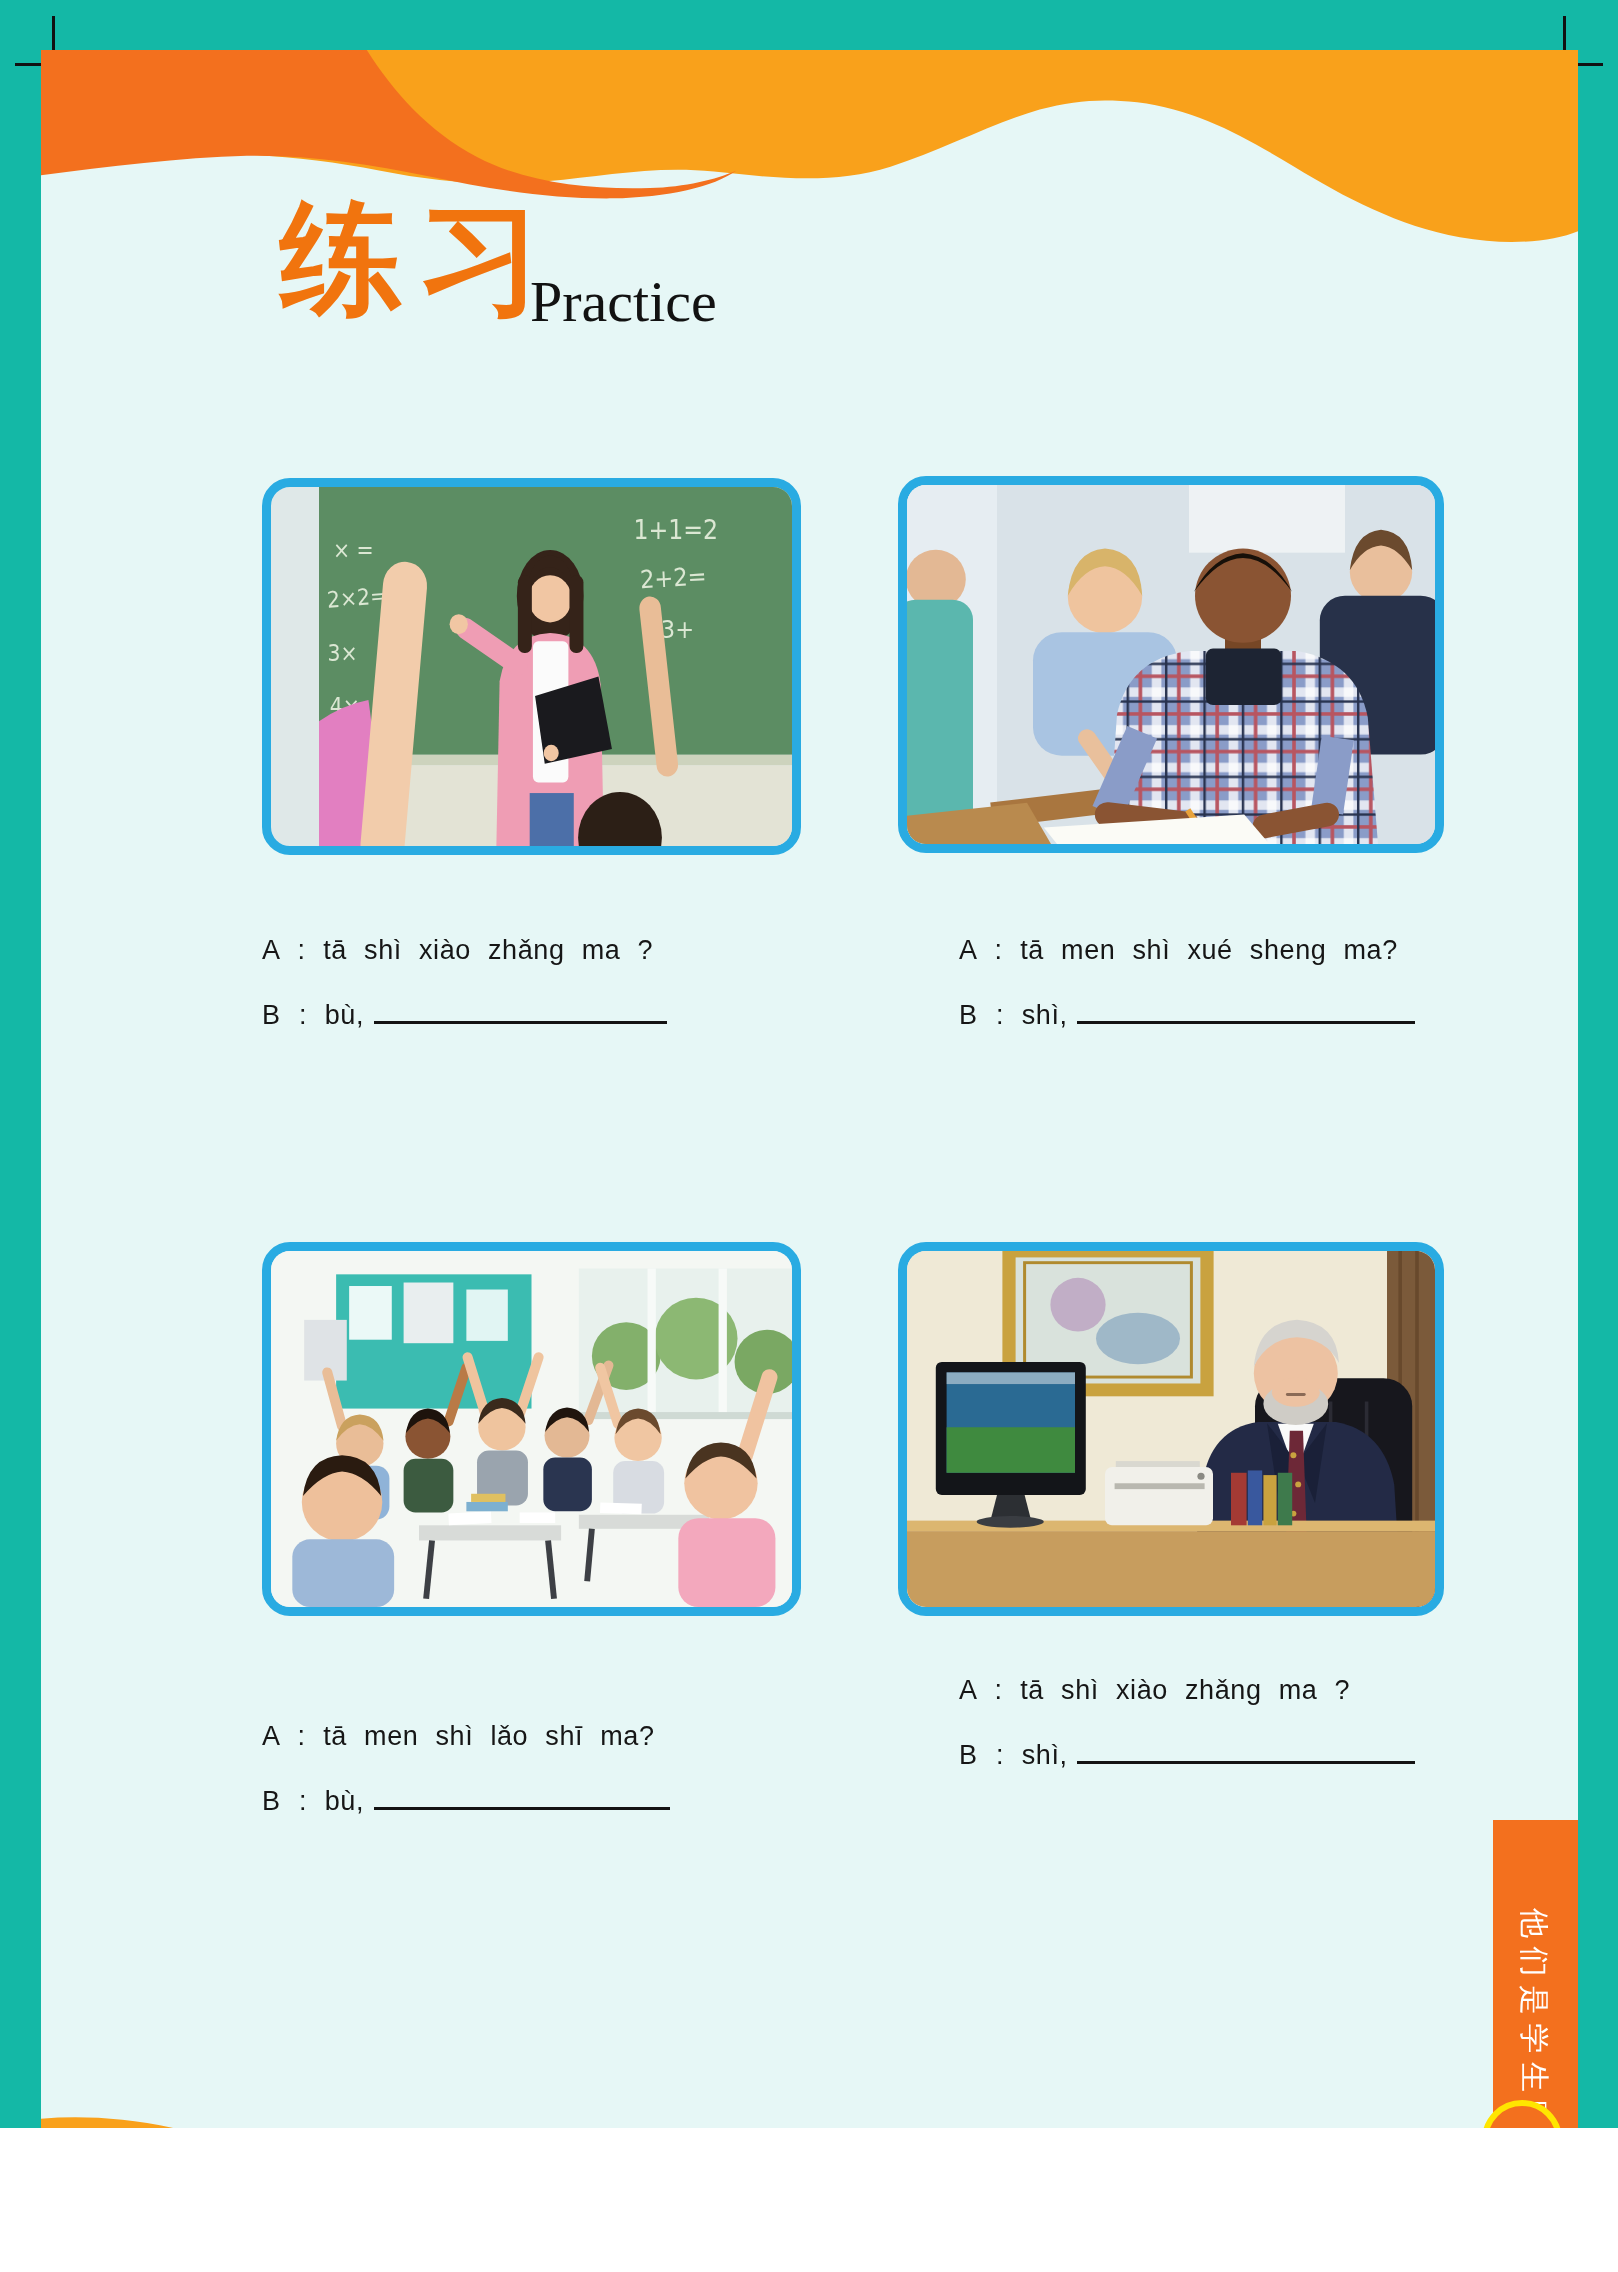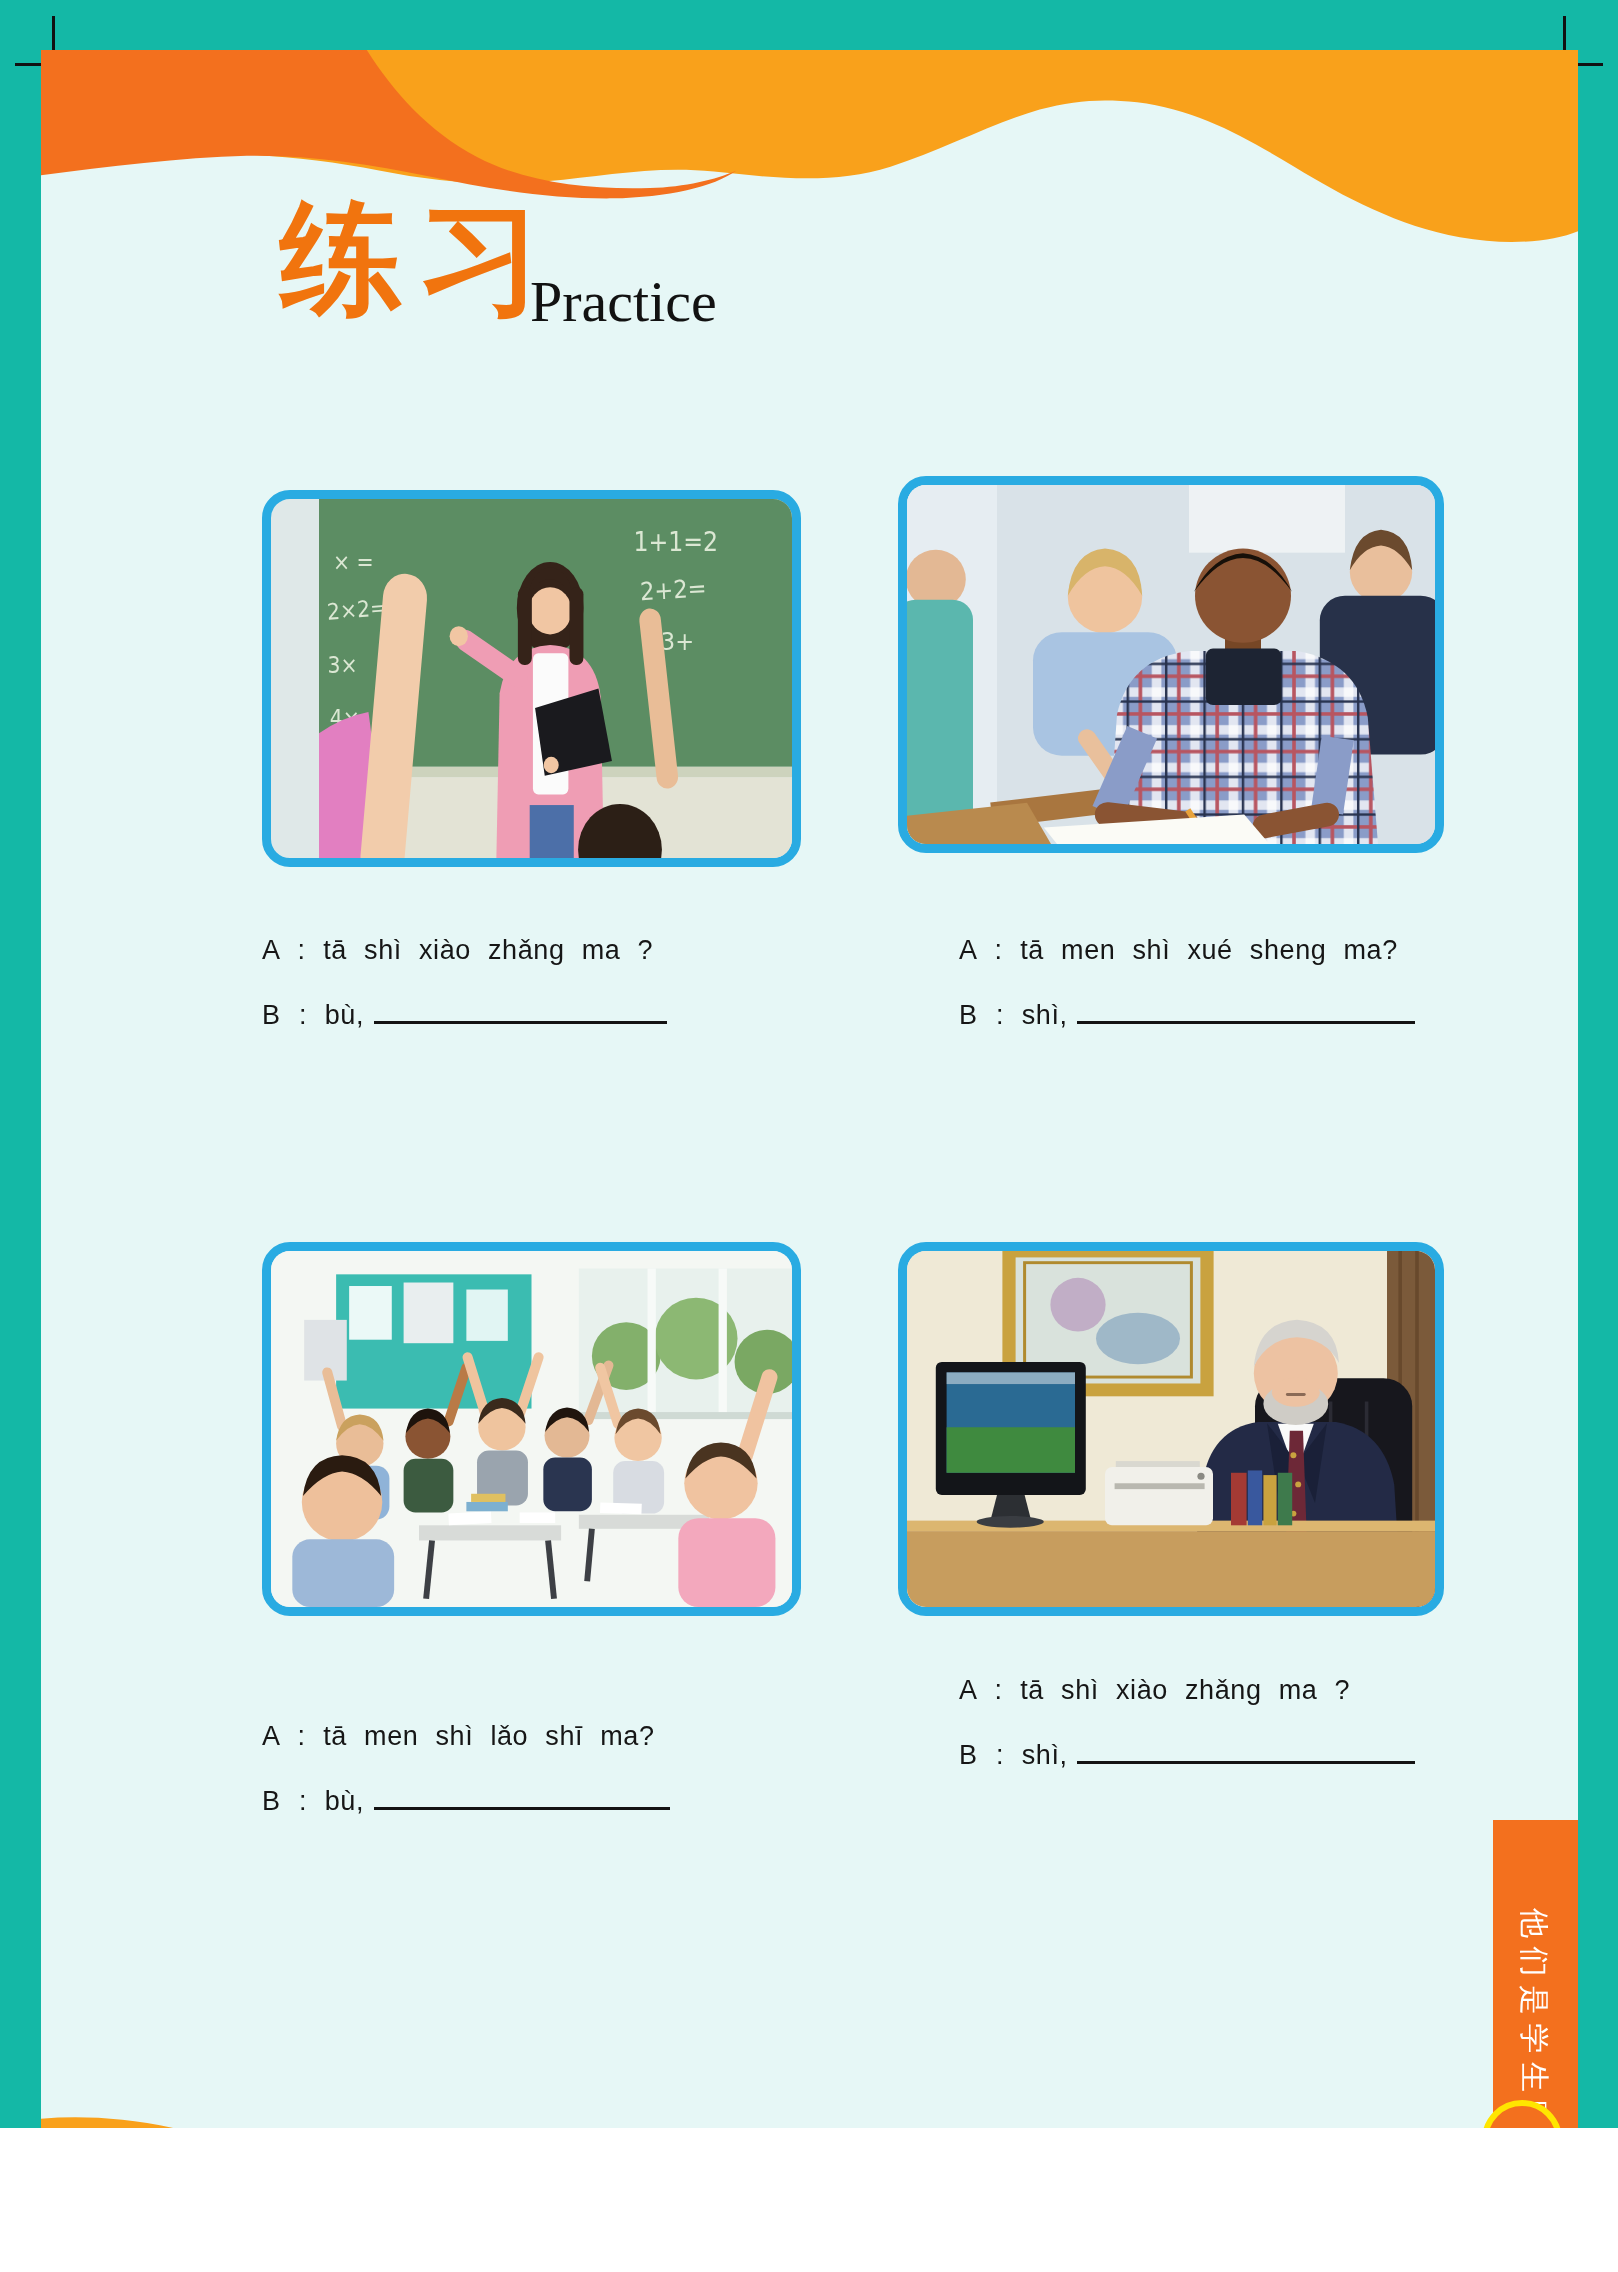--- a/index.html
+++ b/index.html
@@ -15,21 +15,21 @@
   .wave.bottom{top:1976px;}
   
   .title-zh{position:absolute;left:239px;top:147px;font-family:"DejaVu Serif",serif;
             font-size:123px;line-height:1;color:#F1740E;letter-spacing:16px;font-weight:bold;}
   .title-en{position:absolute;left:489px;top:223px;font-family:Liberation Serif, serif;
             font-size:58px;line-height:1;color:#121212;}
   
   .photo{position:absolute;margin:0;border:9.7px solid #29ABE2;border-radius:28px;
          overflow:hidden;background:#dfe8e8;box-sizing:border-box;}
   .photo svg{display:block;width:100%;height:100%;}
-  .photo.p1{left:221px;top:440px;width:539px;height:377px;padding-left:48px;}
+  .photo.p1{left:221px;top:428px;width:539px;height:377px;padding-left:48px;}
   .photo.p2{left:857px;top:426px;width:546px;height:377px;}
   .photo.p3{left:221px;top:1192px;width:539px;height:374px;}
   .photo.p4{left:857px;top:1192px;width:546px;height:374px;}
   
   .qa{position:absolute;color:#161616;font-size:27px;line-height:1;}
   .qa .line{white-space:nowrap;letter-spacing:0.6px;word-spacing:9px;}
   .qa .line + .line{}
   .qa .lbl{letter-spacing:1.2px;}
   .qa .blank{display:inline-block;height:30px;border-bottom:3px solid #131313;margin-left:9.7px;}
   .qa1{left:221px;top:860px;} .qa2{left:918px;top:860px;}

